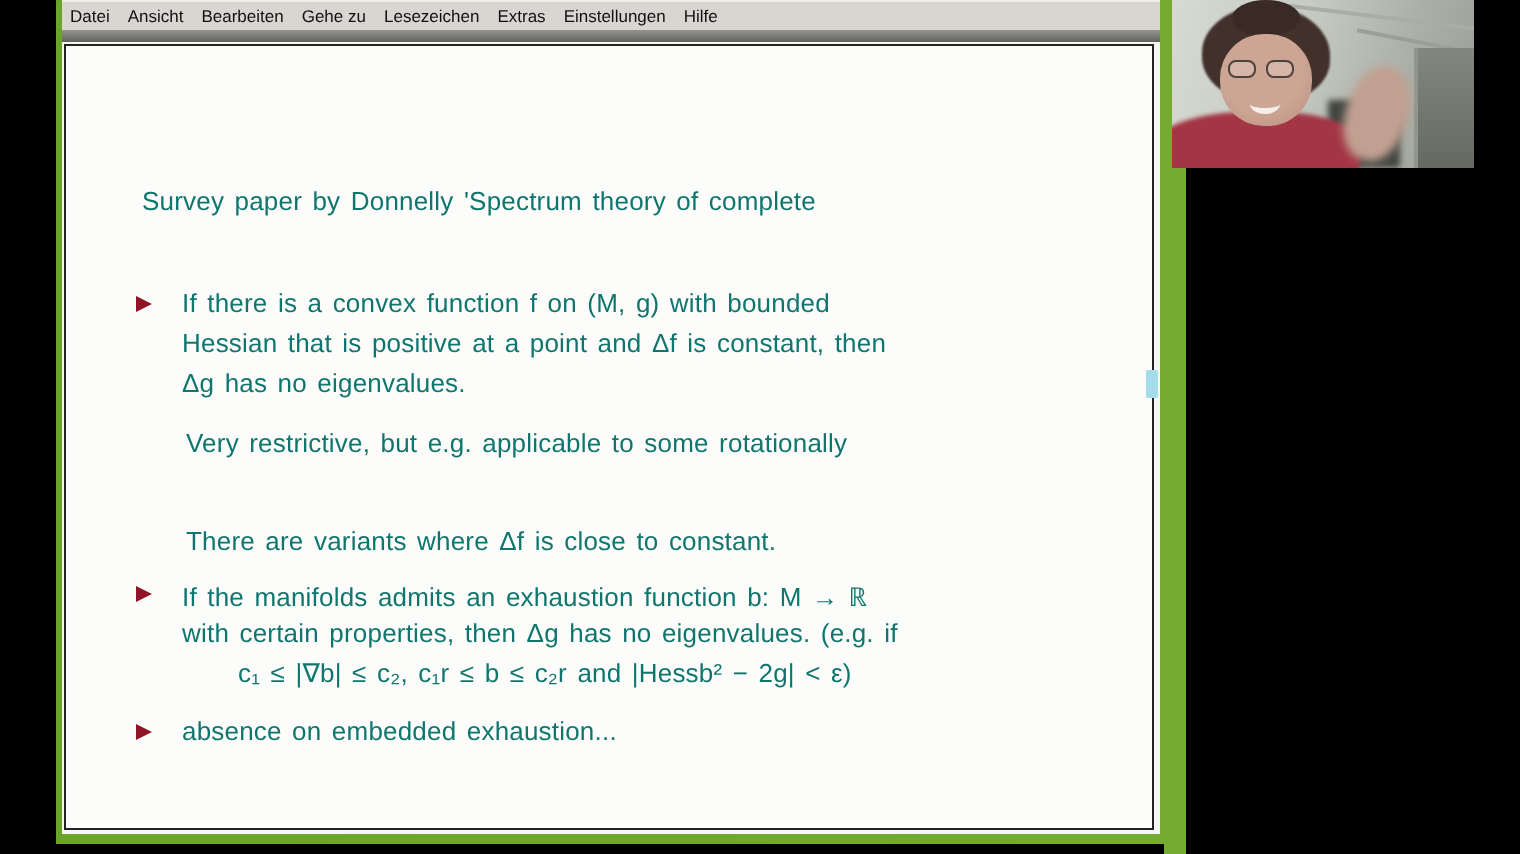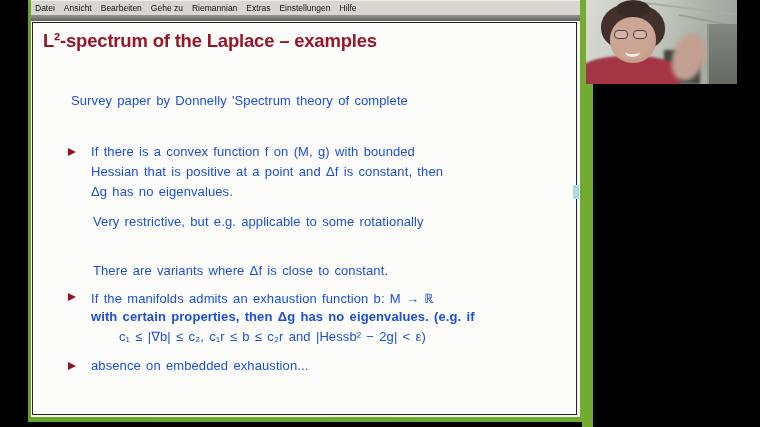--- a/index.html
+++ b/index.html
@@ -21,21 +21,21 @@
   .toolstrip{height:6px;background:linear-gradient(#95958f,#61615e);}
   .slide{position:absolute;left:0;top:21px;width:549px;height:396px;background:#f6f6f4;}
   .page{position:absolute;left:1px;top:1px;right:3px;bottom:2px;background:#fcfcfa;
         border:1px solid #222;overflow:hidden;}
   .scroll-ind{position:absolute;right:1px;top:164px;width:6px;height:14px;
               background:#a6dbec;border-radius:1px;z-index:5;}
 
   
   .title{position:absolute;left:10px;top:7px;font-size:18.5px;font-weight:bold;
          color:#991527;letter-spacing:-0.2px;}
-  .bodyline{position:absolute;font-size:13px;color:#1d4ed8;white-space:nowrap;
+  .bodyline{position:absolute;font-size:13px;color:#0f766e;white-space:nowrap;
             word-spacing:1.5px;letter-spacing:0.1px;}
   .marker{position:absolute;width:0;height:0;border-left:8px solid #8e1426;
           border-top:4.5px solid transparent;border-bottom:4.5px solid transparent;}
 
   
   .cam{position:absolute;left:586px;top:0;width:151px;height:84px;overflow:hidden;
        background:linear-gradient(105deg,#d6dad3 0%,#c6cbc3 40%,#abb0a7 72%,#989d94 100%);
        z-index:10;filter:saturate(.92);}
   .cam *{position:absolute;}
   .cl1{left:48px;top:7px;width:104px;height:2px;background:#a8aea6;transform:rotate(7deg);}
@@ -67,47 +67,46 @@
   <div class="black-left"></div>
   <div class="black-right"></div>
   <div class="black-bottom"></div>
 
   <div class="window">
     <div class="menubar">
       <span class="mi">Datei</span>
       <span class="mi">Ansicht</span>
       <span class="mi">Bearbeiten</span>
       <span class="mi">Gehe zu</span>
-      <span class="mi">Riemannian</span>
+      <span class="mi">Lesezeichen</span>
       <span class="mi">Extras</span>
       <span class="mi">Einstellungen</span>
       <span class="mi">Hilfe</span>
     </div>
     <div class="toolstrip"></div>
 
     <div class="slide">
       <div class="scroll-ind"></div>
 
       <div class="page">
-        <div class="title">L²-spectrum of the Laplace – examples</div>
 
         <div class="bodyline" style="left:38px;top:70px;">Survey paper by Donnelly 'Spectrum theory of complete</div>
 
         <div class="marker" style="left:35px;top:125px;"></div>
         <div class="bodyline" style="left:58px;top:121px;">If there is a convex function f on (M, g) with bounded</div>
         <div class="bodyline" style="left:58px;top:141px;">Hessian that is positive at a point and Δf is constant, then</div>
         <div class="bodyline" style="left:58px;top:161px;">Δg has no eigenvalues.</div>
 
         <div class="bodyline" style="left:60px;top:191px;text-align:center;">Very restrictive, but e.g. applicable to some rotationally</div>
 
         <div class="bodyline" style="left:60px;top:240px;">There are variants where Δf is close to constant.</div>
 
         <div class="marker" style="left:35px;top:270px;"></div>
         <div class="bodyline" style="left:58px;top:266px;">If the manifolds admits an exhaustion function b: M → ℝ</div>
-        <div class="bodyline" style="left:58px;top:286px;font-weight:bold;">with certain properties, then Δg has no eigenvalues. (e.g. if</div>
+        <div class="bodyline" style="left:58px;top:286px;">with certain properties, then Δg has no eigenvalues. (e.g. if</div>
         <div class="bodyline" style="left:58px;top:306px;margin-left:28px;">c₁ ≤ |∇b| ≤ c₂, c₁r ≤ b ≤ c₂r and |Hessb² − 2g| &lt; ε)</div>
 
         <div class="marker" style="left:35px;top:339px;"></div>
         <div class="bodyline" style="left:58px;top:335px;">absence on embedded exhaustion...</div>
       </div>
     </div>
   </div>
 
   <div class="cam">
     <div class="cl1"></div>

